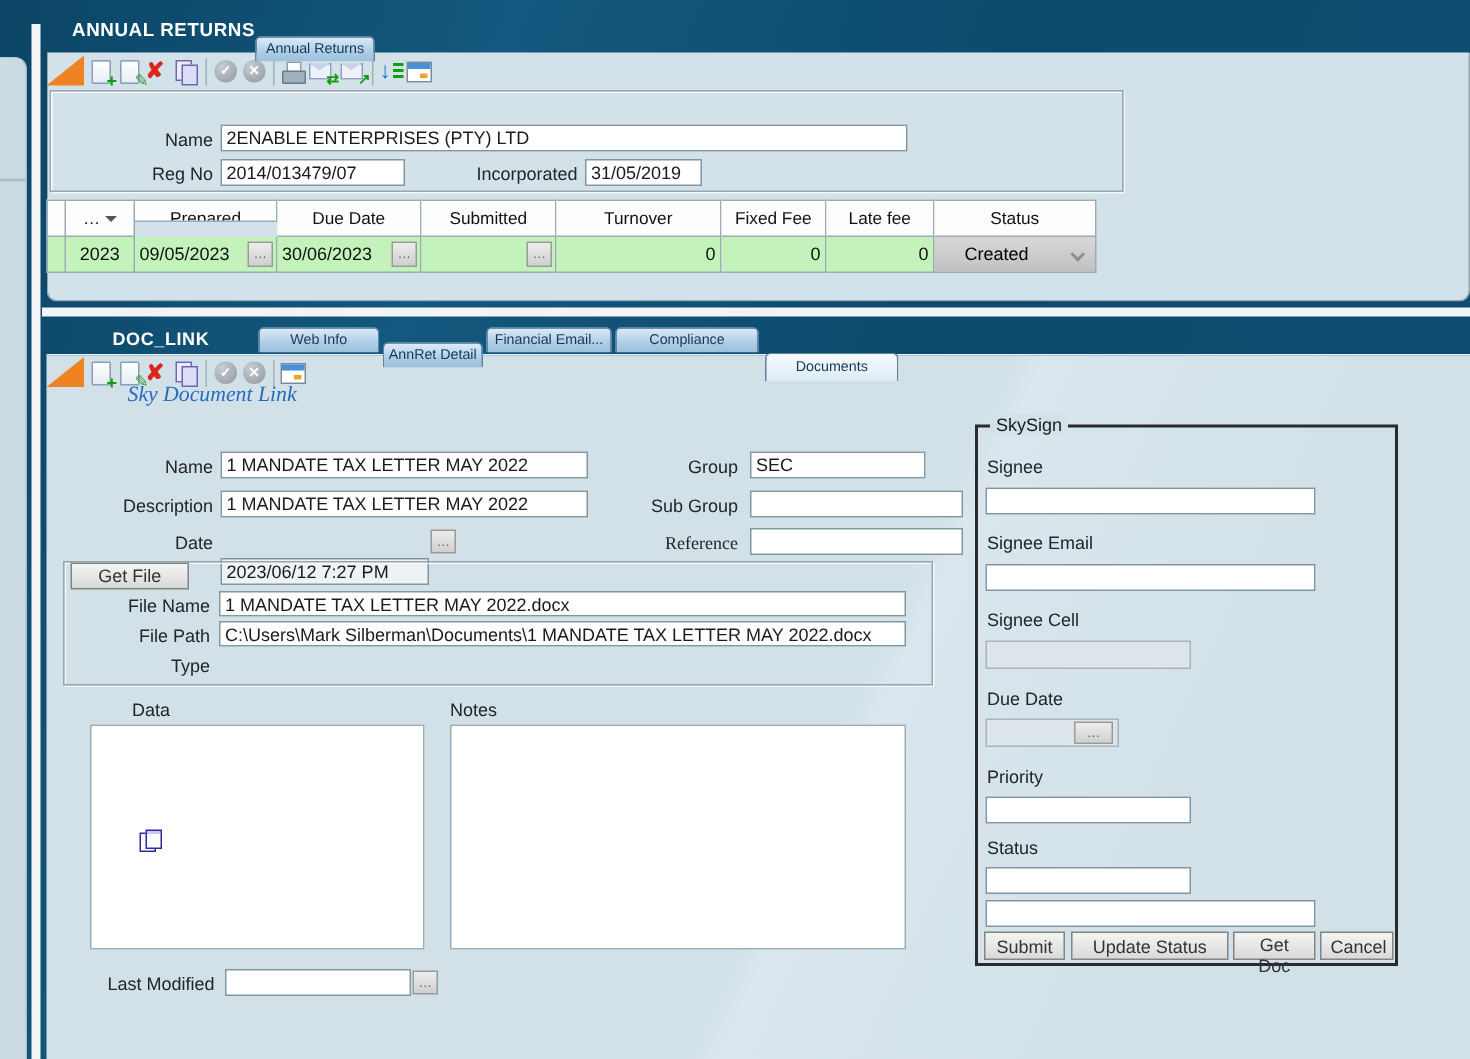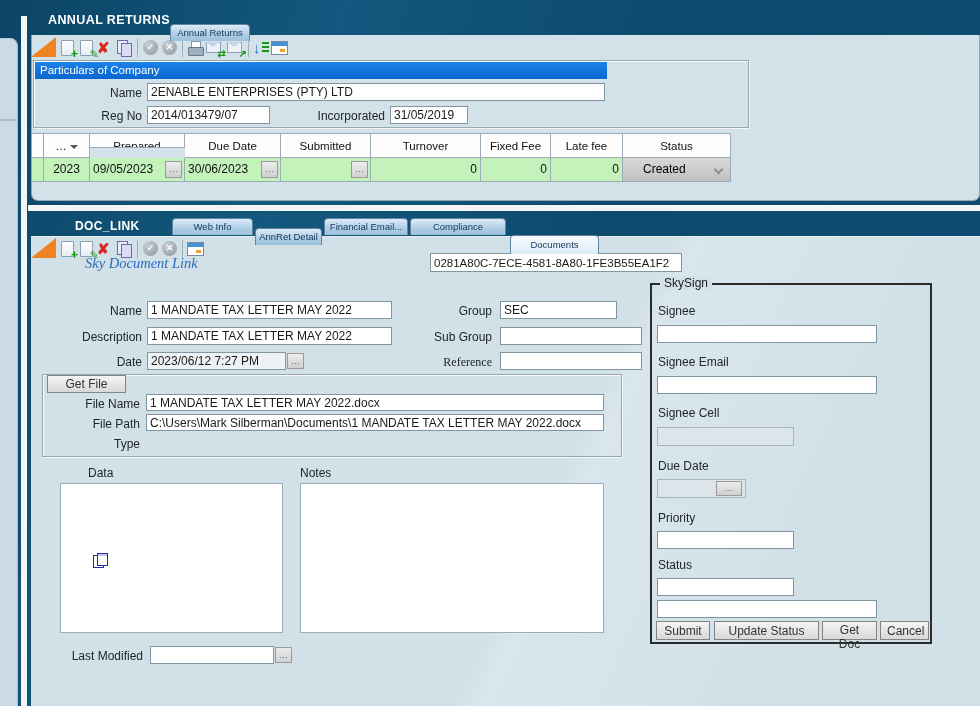--- a/index.html
+++ b/index.html
@@ -135,21 +135,20 @@
       <span class="i-sort">↓</span>
       <span class="i-bars"></span>
     </div>
   <div class="tbi" style="left:270px;top:38px;">
       <span class="i-form"></span>
       <span class="i-formtop"></span>
       <span class="i-formor"></span>
     </div>
 
   <div class="gbox" style="left:33px;top:60px;width:716px;height:68px;"></div>
-  <div class="gb-caption" style="left:35px;top:62px;width:572px;height:17px;">Particulars of Company</div>
   <div class="lbl r" style="left:30px;top:86px;width:112px;">Name</div>
   <input class="inp" style="left: 147px; top: 83px; width: 458px; height: 18px;" value="2ENABLE ENTERPRISES (PTY) LTD">
   <div class="lbl r" style="left:30px;top:109px;width:112px;">Reg No</div>
   <input class="inp" style="left: 147px; top: 106px; width: 123px; height: 18px;" value="2014/013479/07">
   <div class="lbl r" style="left:270px;top:109px;width:115px;">Incorporated</div>
   <input class="inp" style="left: 390px; top: 106px; width: 78px; height: 18px;" value="31/05/2019">
 
   <div class="gcell ghead" style="left:31px;top:133px;width:13px;height:25px;border-left:1px solid #9aacb8;"></div>
   <div class="gcell ghead" style="left:44px;top:133px;width:46px;height:25px;"><span>…</span><span class="hchev"></span></div>
   <div class="gcell ghead" style="left:90px;top:133px;width:95px;height:15px;">Prepared</div>
@@ -207,28 +206,27 @@
       <span class="i-circle">✕</span>
     </div>
   <div class="tsep" style="left:182px;top:240px;"></div>
   <div class="tbi" style="left:186px;top:239px;">
       <span class="i-form"></span>
       <span class="i-formtop"></span>
       <span class="i-formor"></span>
     </div>
 
   <div class="heading-italic" style="left:41px;top:255px;padding-left:44px;">Sky Document Link</div>
-  <input class="inp" style="left: 430px; top: 253px; width: 252px; height: 19px; font-size: 11.5px;" value="0281A80C-7ECE-4581-8A80-1FE3B55EA1F2">
 
   <div class="lbl r" style="left:32px;top:304px;width:110px;">Name</div>
   <input class="inp" style="left: 147px; top: 301px; width: 245px; height: 18px;" value="1 MANDATE TAX LETTER MAY 2022">
   <div class="lbl r" style="left:32px;top:330px;width:110px;">Description</div>
   <input class="inp" style="left: 147px; top: 327px; width: 245px; height: 18px;" value="1 MANDATE TAX LETTER MAY 2022">
   <div class="lbl r" style="left:32px;top:355px;width:110px;">Date</div>
-  <input class="inp" style="left: 147px; top: 352px; width: 139px; height: 18px; background: rgb(238, 242, 244);" value="2023/06/12 7:27 PM">
+  <input class="inp" style="left: 147px; top: 372px; width: 139px; height: 18px; background: rgb(238, 242, 244);" value="2023/06/12 7:27 PM">
   <span class="dots" style="left:287px;top:353px;width:17px;height:16px;line-height:14px;">…</span>
 
   <div class="lbl r" style="left:400px;top:304px;width:92px;">Group</div>
   <input class="inp" style="left: 500px; top: 301px; width: 117px; height: 18px;" value="SEC">
   <div class="lbl r" style="left:400px;top:330px;width:92px;">Sub Group</div>
   <input class="inp" style="left: 500px; top: 327px; width: 142px; height: 18px;" value="">
   <div class="lbl r" style="left:400px;top:355px;width:92px;font-family:Liberation Serif, serif;">Reference</div>
   <input class="inp" style="left: 500px; top: 352px; width: 142px; height: 18px;" value="">
 
   <div class="gbox" style="left:42px;top:374px;width:580px;height:83px;"></div>

